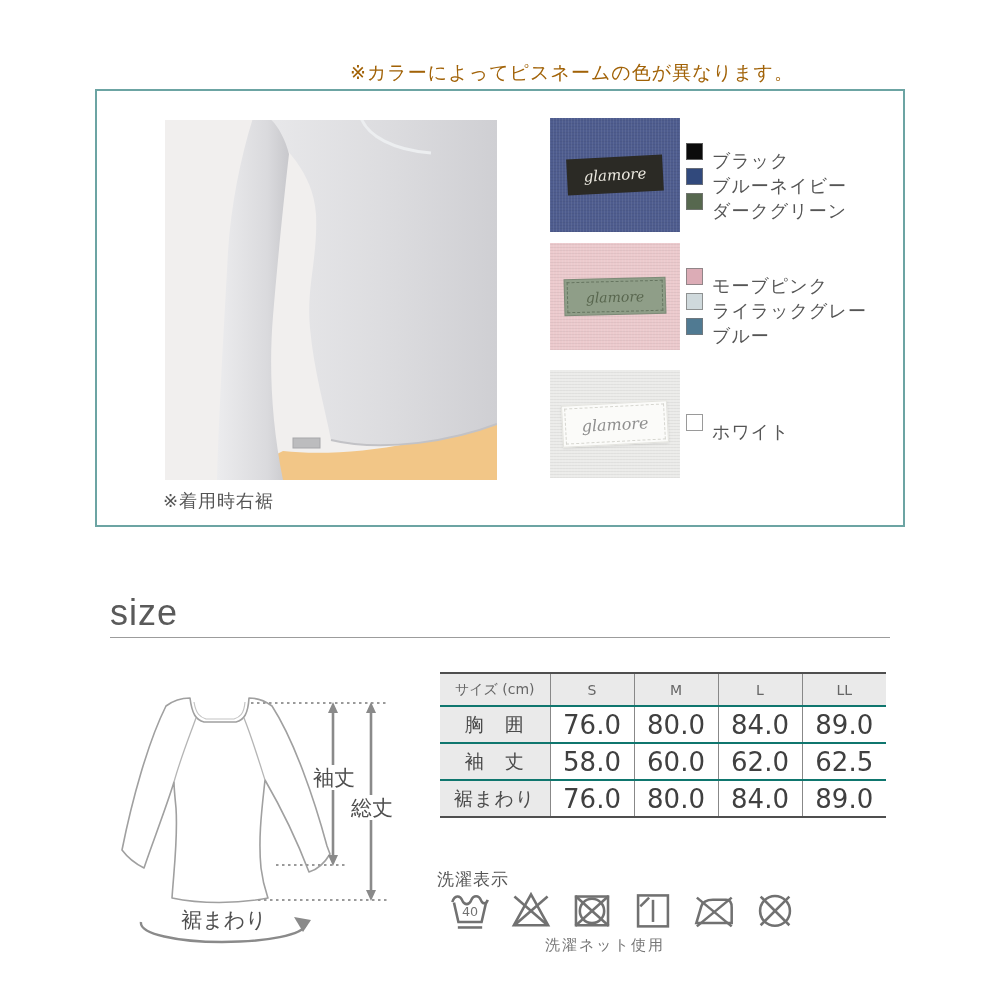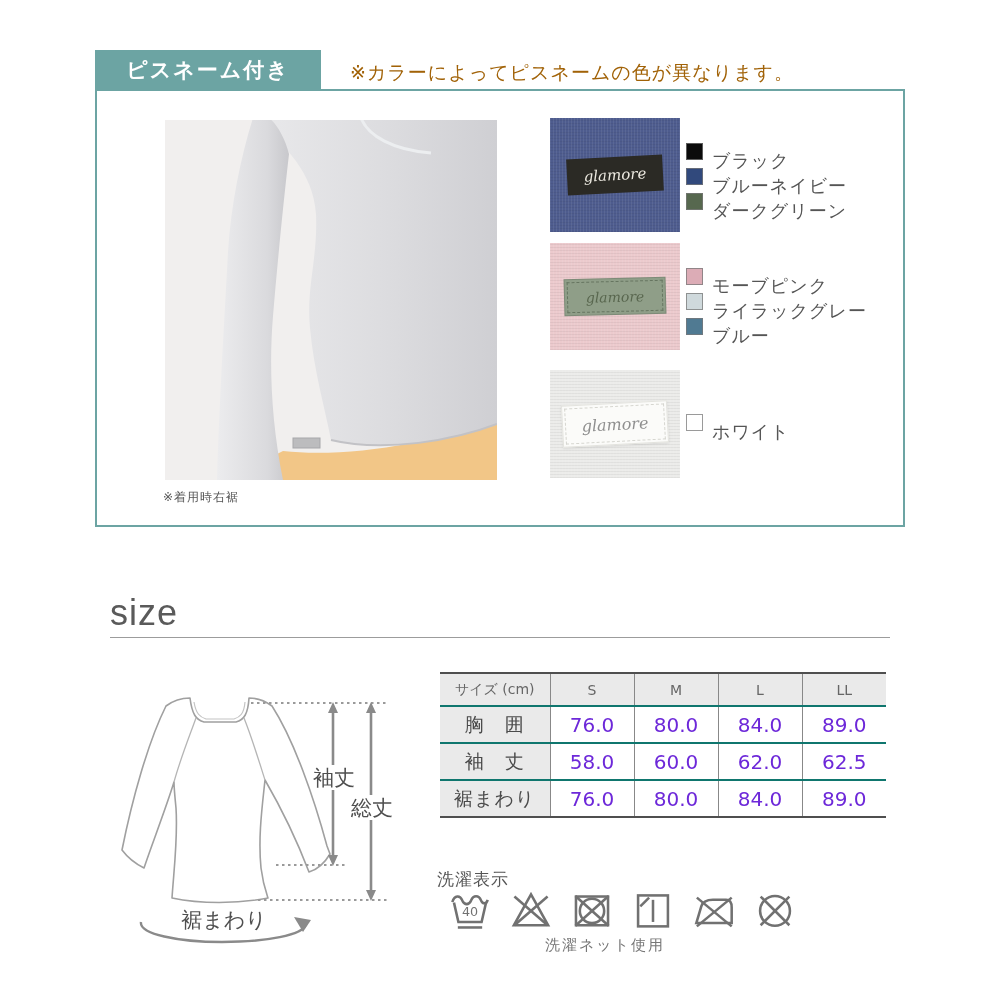--- a/index.html
+++ b/index.html
@@ -8,21 +8,21 @@
   .abs{position:absolute;}
 
   
   .tab{left:95px;top:50px;width:226px;height:39px;background:#6ca4a3;color:#fff;
        display:flex;align-items:center;justify-content:center;font-size:21px;font-weight:600;
        letter-spacing:2px;}
   .note{left:350px;top:60px;font-size:19px;color:#a16207;letter-spacing:1px;}
   .frame{left:95px;top:89px;width:806px;height:434px;border:2px solid #6ca4a3;background:#fff;}
 
   .photo{left:165px;top:120px;width:332px;height:360px;overflow:hidden;}
-  .caption{left:163px;top:489px;font-size:12px;color:#555;letter-spacing:1px;}
+  .caption{left:163px;top:489px;font-size:18px;color:#555;letter-spacing:1px;}
 
   .swatch{left:550px;width:130px;overflow:hidden;display:flex;align-items:center;justify-content:center;
           background-image:repeating-linear-gradient(90deg,rgba(255,255,255,.07) 0 1px,transparent 1px 3px),
                            repeating-linear-gradient(0deg,rgba(0,0,0,.05) 0 1px,transparent 1px 3px);}
   .sw1{top:118px;height:114px;}
   .sw2{top:243px;height:107px;}
   .sw3{top:370px;height:108px;}
   .tag{display:flex;align-items:center;justify-content:center;
        font-family:"DejaVu Serif",serif;font-style:italic;}
   .tag1{width:96px;height:36px;background:#2b2a25;color:#ece9e0;font-size:15px;transform:rotate(-3deg);}
@@ -43,38 +43,35 @@
   .size-rule{left:110px;top:637px;width:780px;height:0;border-top:1px solid #9c9c9c;}
 
   .diagram{left:108px;top:688px;}
 
   table.size-table{position:absolute;left:440px;top:672px;border-collapse:collapse;table-layout:fixed;
        border-top:2px solid #4f4f4f;border-bottom:2px solid #4f4f4f;}
   .size-table td{text-align:center;vertical-align:middle;padding:0;}
   .size-table tr+tr td{border-top:2px solid #0f766e;}
   .size-table td+td{border-left:1px solid #888;}
   .size-table .hrow td{height:31px;background:#eaeaea;font-size:14px;color:#666;}
-  .size-table .drow td{height:35px;font-size:20px;color:#6d28d9;background:#fff;}
+  .size-table .drow td{height:35px;font-size:26px;color:#404040;background:#fff;}
   .size-table .drow td.rl{background:#eaeaea;font-size:19px;color:#4a4a4a;letter-spacing:1px;}
 
   .laundry-label{left:437px;top:868px;font-size:17px;color:#555;letter-spacing:1px;}
   .laundry-row{left:450px;top:891px;display:flex;gap:21px;align-items:flex-start;}
   .laundry-row svg{display:block;}
   .laundry-note{left:545px;top:936px;font-size:15px;color:#777;letter-spacing:2px;}
 
   .lsym{stroke:#717171;stroke-width:2.3;fill:none;}
 </style>
 </head>
 <body>
 
 <div id="page">
 
-  <div class="abs tab">
-    <span>ピスネーム付き</span>
-  </div>
   <div class="abs note">※カラーによってピスネームの色が異なります。</div>
   <div class="abs frame"></div>
 
   <div class="abs photo">
     <svg width="332" height="360" viewBox="0 0 332 360">
       <defs>
         <linearGradient id="gBody" x1="0" y1="0" x2="1" y2="0">
           <stop offset="0" stop-color="#e9e9eb"></stop>
             <stop offset="0.55" stop-color="#dcdcdf"></stop>
             <stop offset="1" stop-color="#cfcfd3"></stop>

